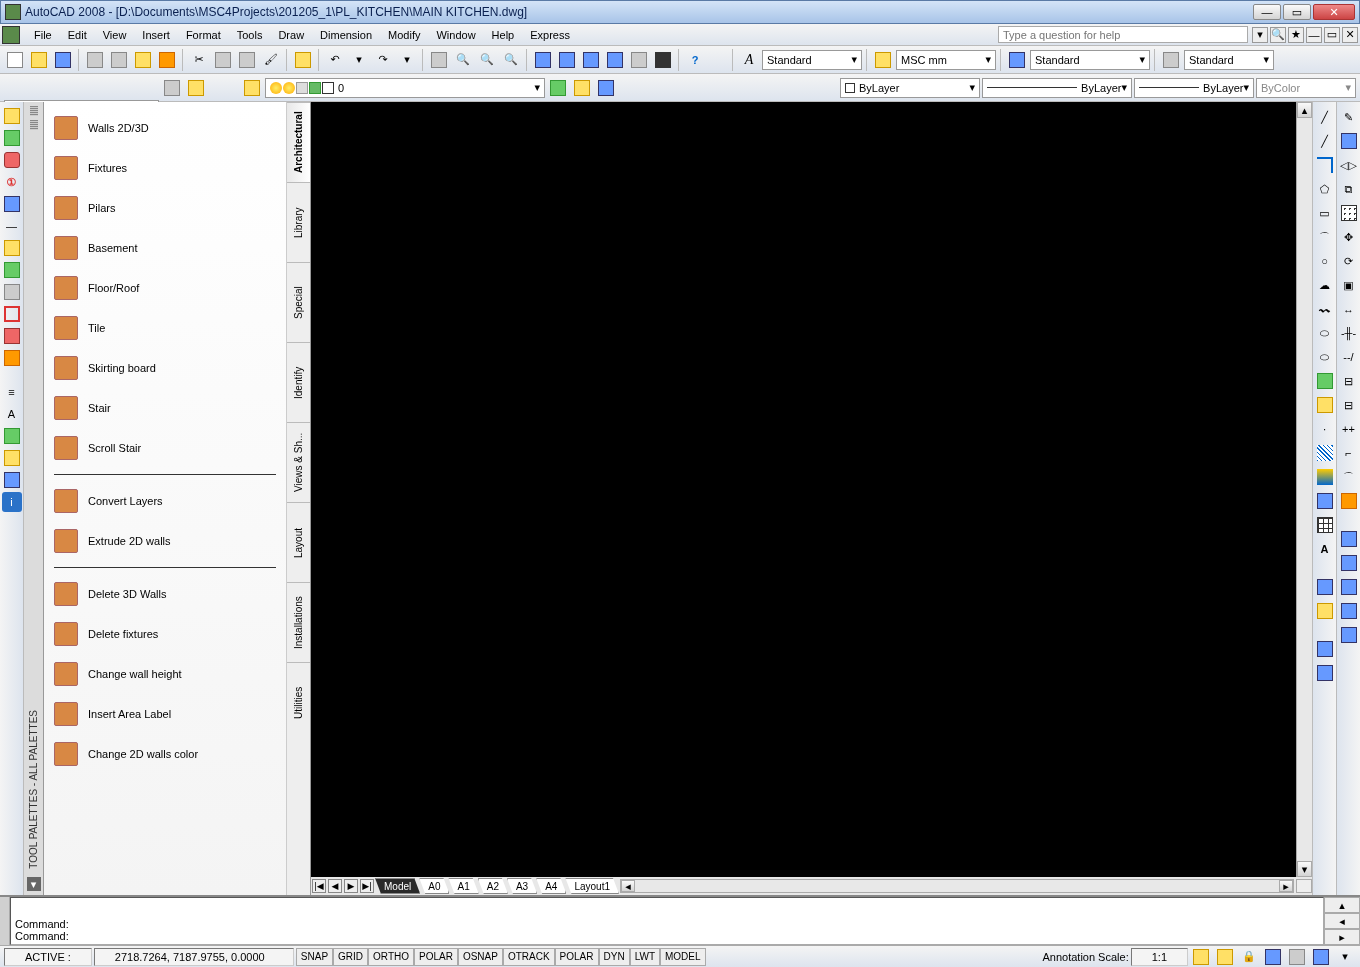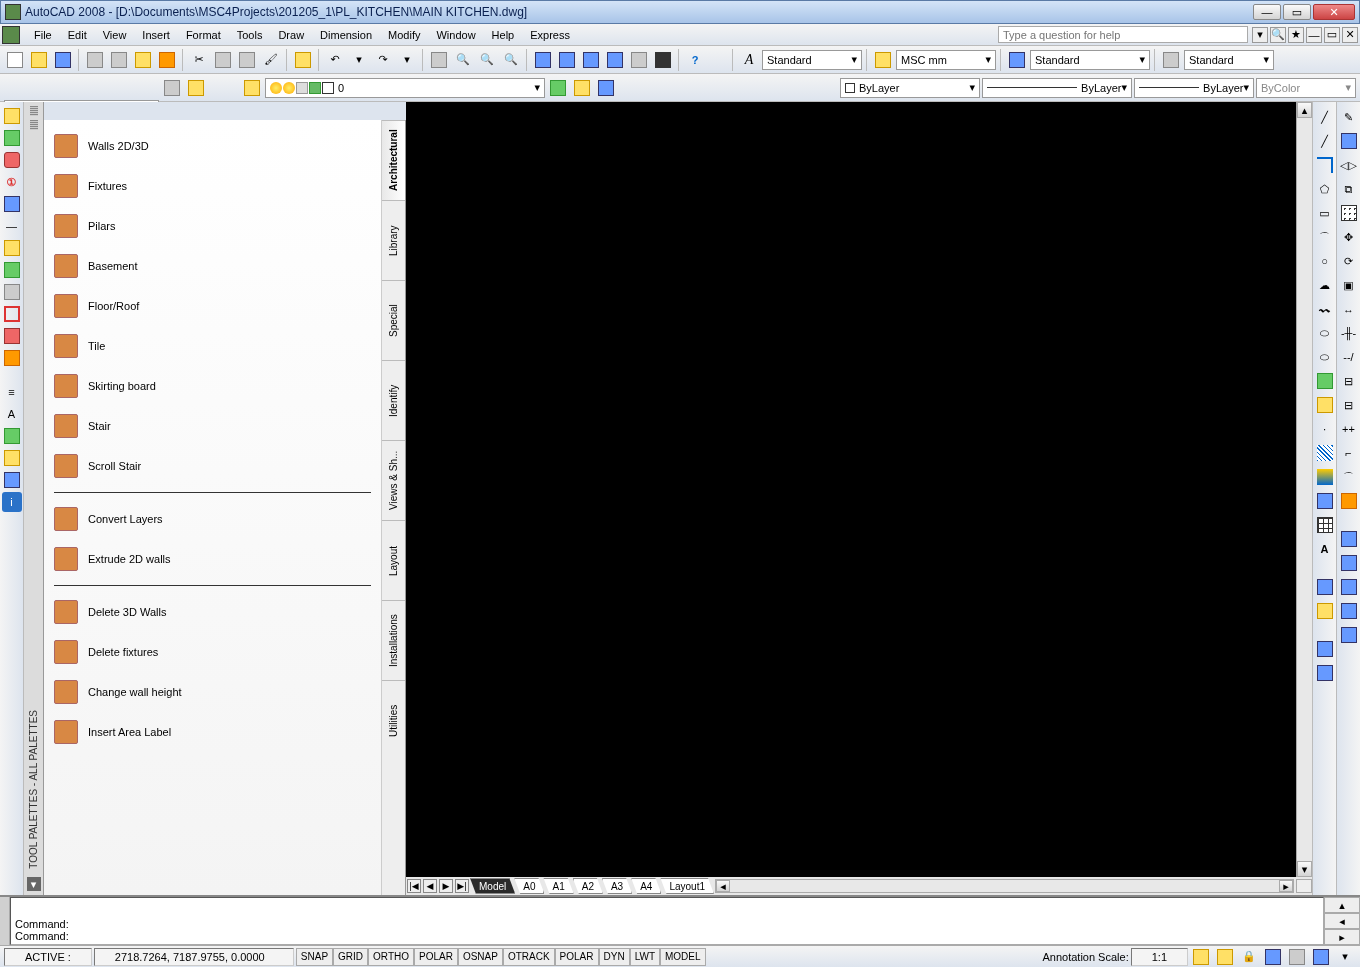--- a/index.html
+++ b/index.html
@@ -42,21 +42,21 @@
     .left-tb .tb-btn { width: 20px; height: 20px; }
 
     
     .palettes-bar { width: 20px; background: #dcdcdc; border-right: 1px solid #999; display: flex; flex-direction: column; align-items: center; position: relative; }
     .palettes-bar .pb-top { display: flex; flex-direction: column; align-items: center; gap: 4px; padding-top: 4px; }
     .palettes-bar .pb-grip { width: 8px; height: 10px; background: repeating-linear-gradient(#888, #888 1px, #ccc 1px, #ccc 2px); }
     .palettes-bar .pb-vert-text { writing-mode: vertical-rl; transform: rotate(180deg); font-size: 10px; color: #333; margin-top: auto; margin-bottom: 8px; white-space: nowrap; }
     .palettes-bar .pb-down { width: 14px; height: 14px; background: #666; color: #fff; display: flex; align-items: center; justify-content: center; margin-bottom: 4px; cursor: pointer; }
 
     
-    .palette-panel { width: 362px; background: linear-gradient(#fff, #f4f4f4); border-right: 1px solid #999; display: flex; flex-direction: column; margin-top: 18px; }
+    .palette-panel { width: 267px; background: linear-gradient(#fff, #f4f4f4); border-right: 1px solid #999; display: flex; flex-direction: column; }
     .palette-content { flex: 1; overflow-y: auto; padding: 6px 10px; }
     .palette-item { display: flex; align-items: center; height: 40px; cursor: pointer; }
     .palette-item .pi-icon { width: 24px; height: 24px; background: #d88844; margin-right: 10px; border: 1px solid #a66; border-radius: 2px; flex-shrink: 0; }
     .palette-item .pi-label { font-size: 11px; }
     .palette-hr { height: 0; border-top: 1.5px solid #333; margin: 6px 0; }
 
     
     .palette-tabs { width: 24px; background: #eee; border-left: 1px solid #ccc; display: flex; flex-direction: column; }
     .palette-tab { flex: 0 0 auto; min-height: 80px; border-bottom: 1px solid #bbb; display: flex; align-items: center; justify-content: center; writing-mode: vertical-rl; transform: rotate(180deg); font-size: 10px; padding: 8px 0; cursor: pointer; }
     .palette-tab.active { background: linear-gradient(90deg,#fff, #e8e8e8); font-weight: 600; }
@@ -429,20 +429,24 @@
             <div class="pi-icon i-orange"></div>
             <div class="pi-label">Delete fixtures</div>
           </div>
           <div class="palette-item">
             <div class="pi-icon i-green"></div>
             <div class="pi-label">Change wall height</div>
           </div>
           <div class="palette-item">
             <div class="pi-icon i-blue"></div>
             <div class="pi-label">Insert Area Label</div>
+          </div>
+          <div class="palette-item">
+            <div class="pi-icon i-orange"></div>
+            <div class="pi-label">Change 2D walls color</div>
           </div>
         </div>
       <div class="palette-tabs" id="palette-tabs">
           <div class="palette-tab active">Architectural</div>
           <div class="palette-tab">Library</div>
           <div class="palette-tab">Special</div>
           <div class="palette-tab">Identify</div>
           <div class="palette-tab">Views &amp; Sh...</div>
           <div class="palette-tab">Layout</div>
           <div class="palette-tab">Installations</div>

